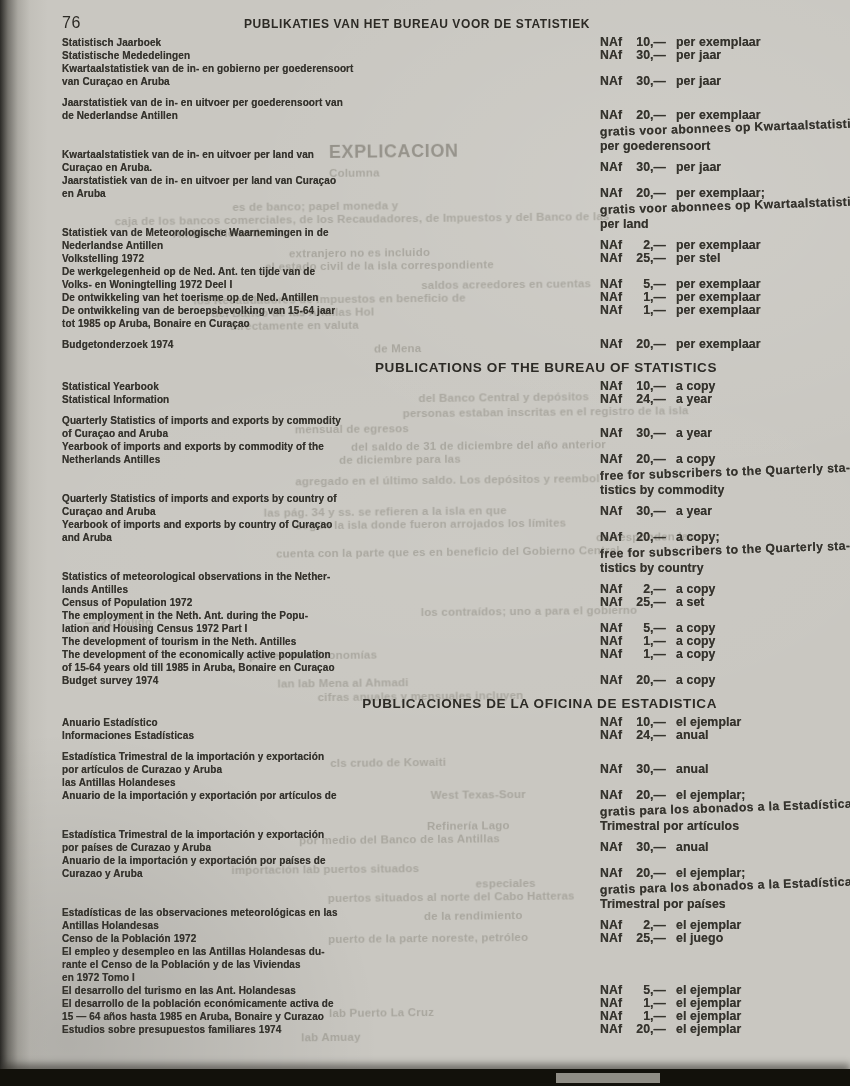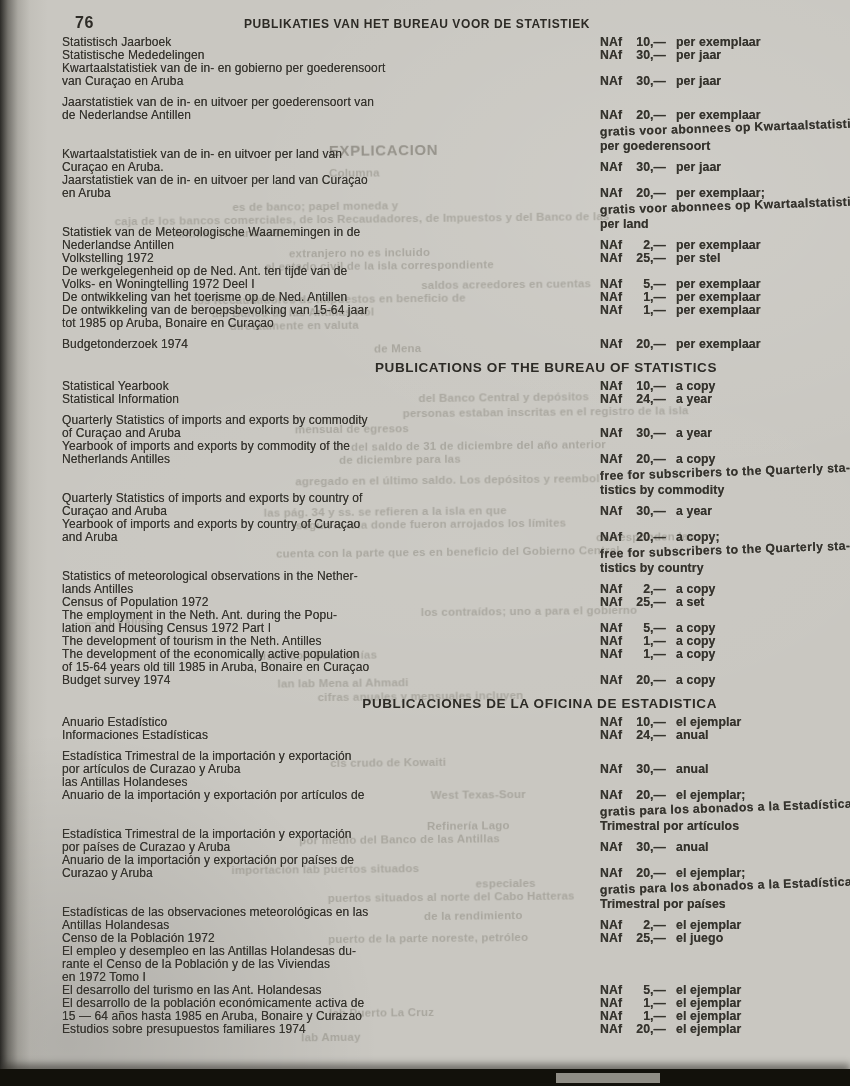--- a/index.html
+++ b/index.html
@@ -12,42 +12,42 @@
       radial-gradient(ellipse 700px 300px at 55% 50%, rgba(255,255,255,0.05), transparent 70%),
       #c9c7c1;
     font-family:"Liberation Sans", sans-serif;
     color:#35332d;
   }
   .bleed-layer { position:absolute; inset:0; transform:rotate(-0.6deg); pointer-events:none; }
   .ghost {
     position:absolute; font-size:11.5px; font-weight:bold; letter-spacing:0.2px;
     color:rgba(104,99,88,0.33); white-space:nowrap; filter:blur(0.5px);
   }
-  .ghost-bold { color:rgba(88,83,72,0.46); font-size:15px; letter-spacing:0.6px; }
+  .ghost-bold { color:rgba(88,83,72,0.46); font-size:18px; letter-spacing:0.6px; }
 
   .page-content { position:relative; padding:14px 0 0 62px; }
   .page-head { position:relative; height:22px; }
   .page-num {
-    position:absolute; left:13px; top:0; font-size:16px; font-weight:bold;
+    position:absolute; left:0; top:0; font-size:16px; font-weight:normal;
     letter-spacing:0.5px; color:#2d2b26;
   }
   .page-title {
     position:absolute; left:80px; top:3px; width:550px; text-align:center;
     font-size:12px; font-weight:bold; letter-spacing:0.6px; color:#2d2b26;
     white-space:nowrap;
   }
   .section-title {
     width:600px; margin:9px 0 5px 55px; text-align:right;
     font-size:13.5px; font-weight:bold; letter-spacing:0.6px; color:#2d2b26;
     white-space:nowrap;
   }
   .row { position:relative; }
   .row.gap { margin-top:8px; }
   .line {
-    height:13px; line-height:13px; font-size:12px; font-weight:normal;
+    height:13px; line-height:13px; font-size:10px; font-weight:bold;
     white-space:nowrap; letter-spacing:0.1px;
     text-shadow:0 0 0.3px rgba(53,51,45,0.7);
   }
   .price { position:absolute; left:538px; width:312px; }
   .price-line, .note {
     height:13px; line-height:13px; font-size:12.3px; font-weight:bold;
     white-space:nowrap; letter-spacing:0.1px;
     text-shadow:0 0 0.3px rgba(53,51,45,0.7);
   }
   .cur { display:inline-block; width:30px; }

